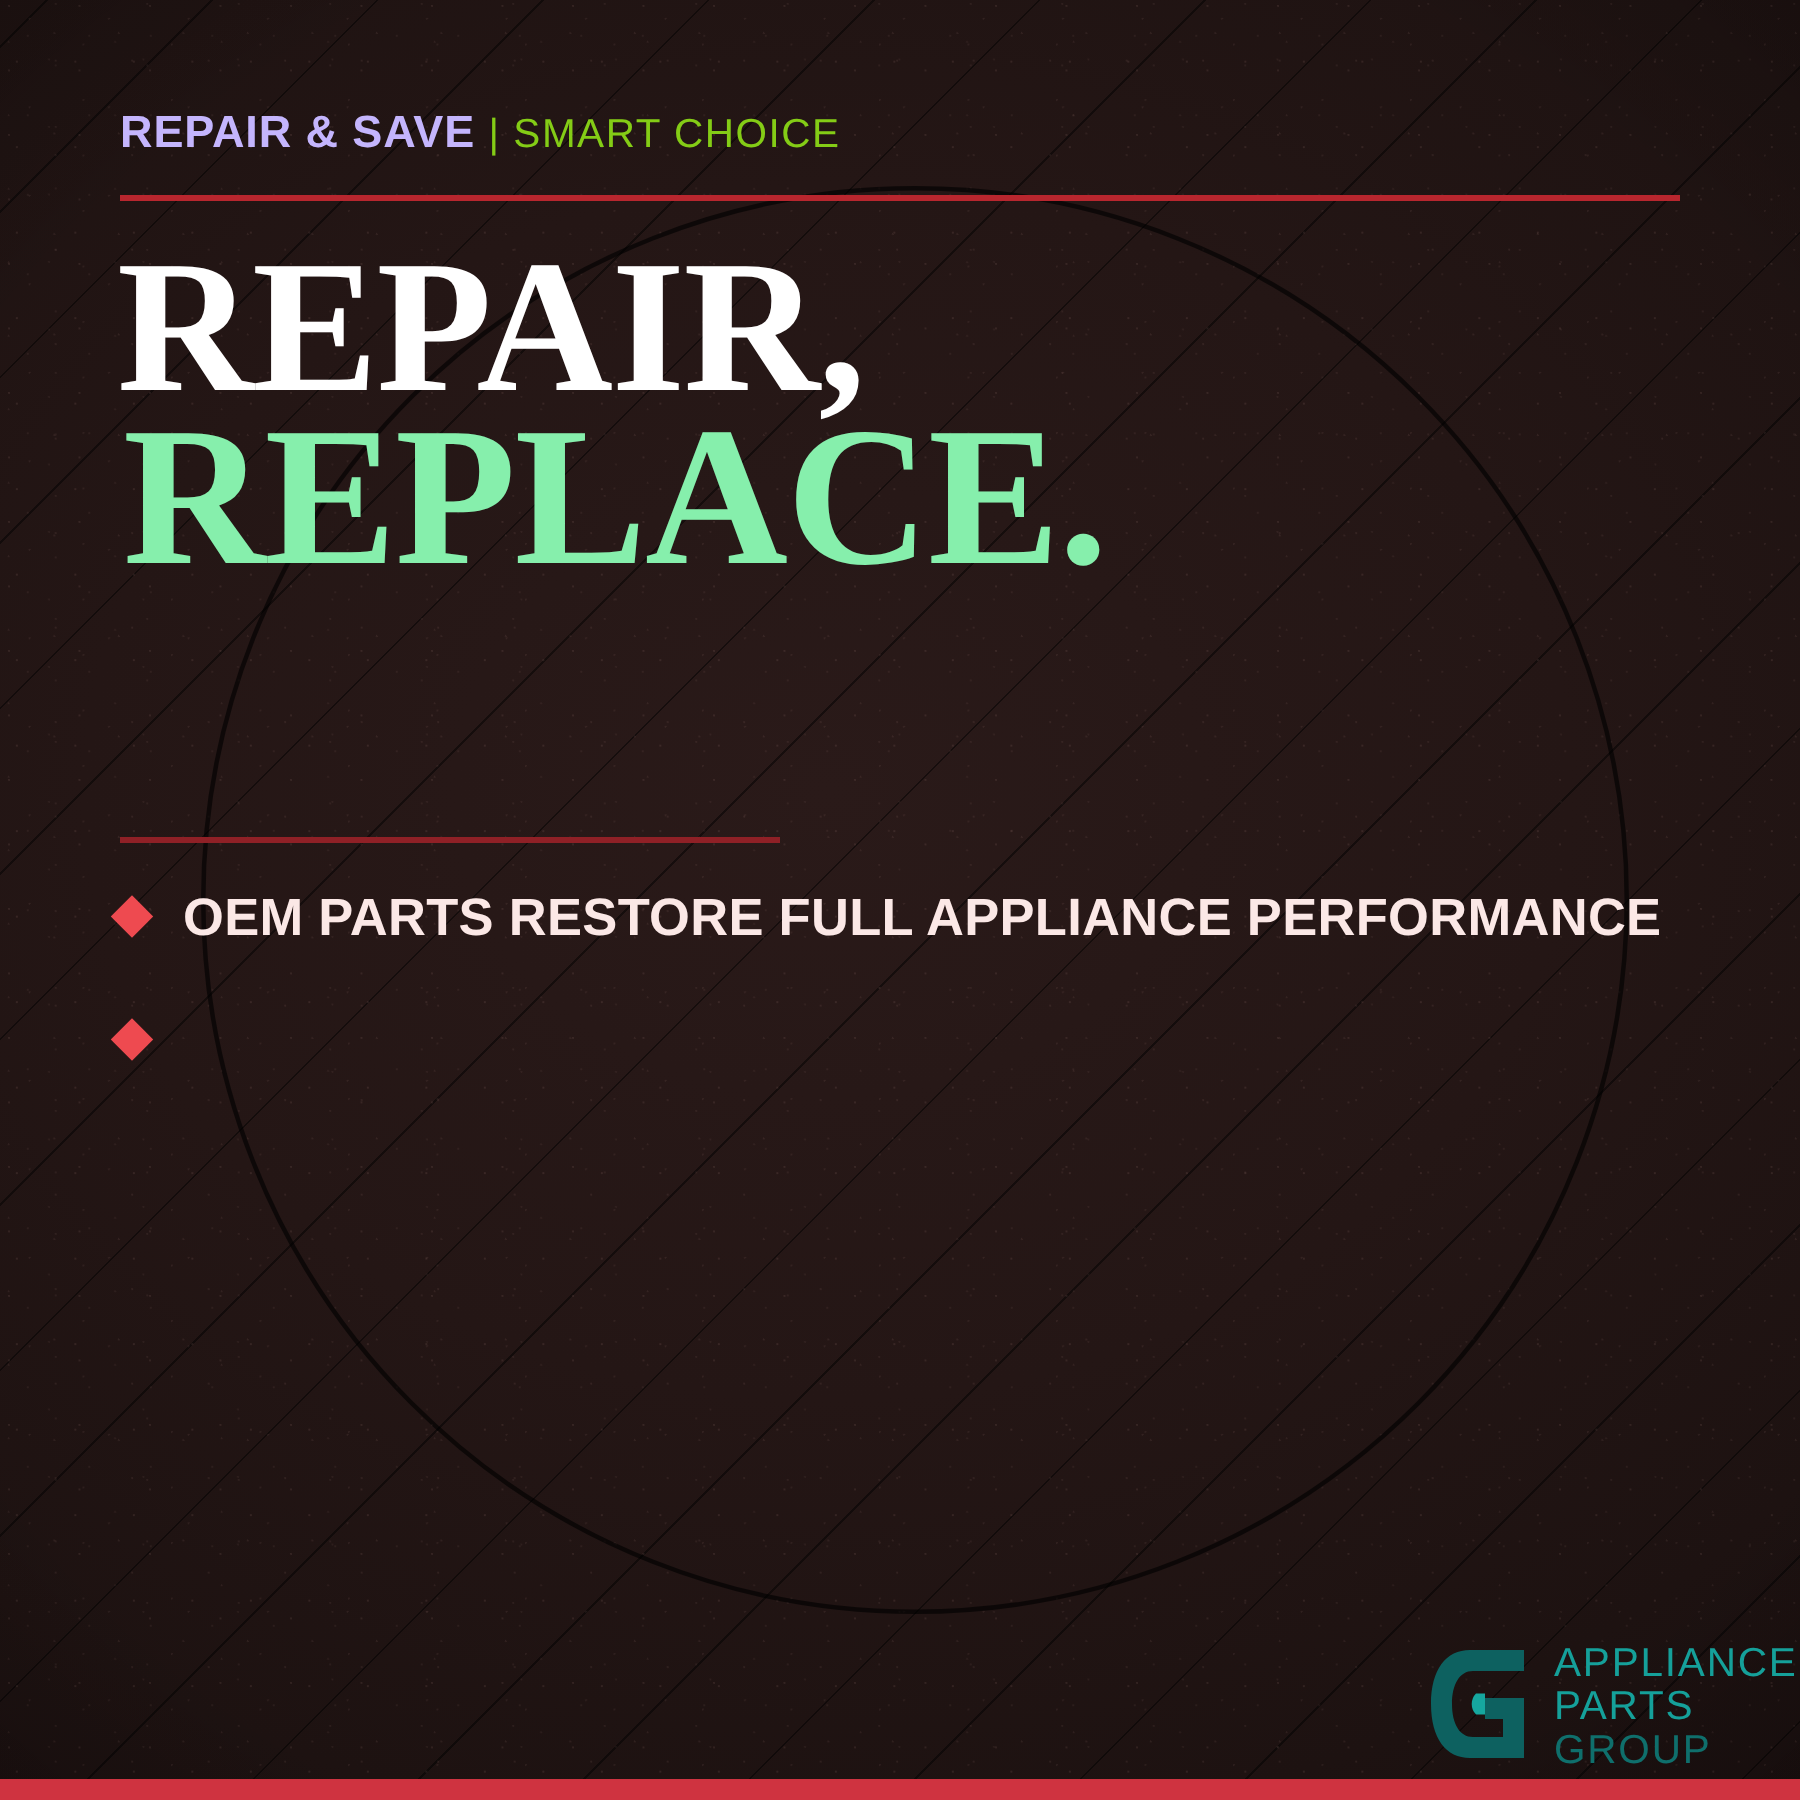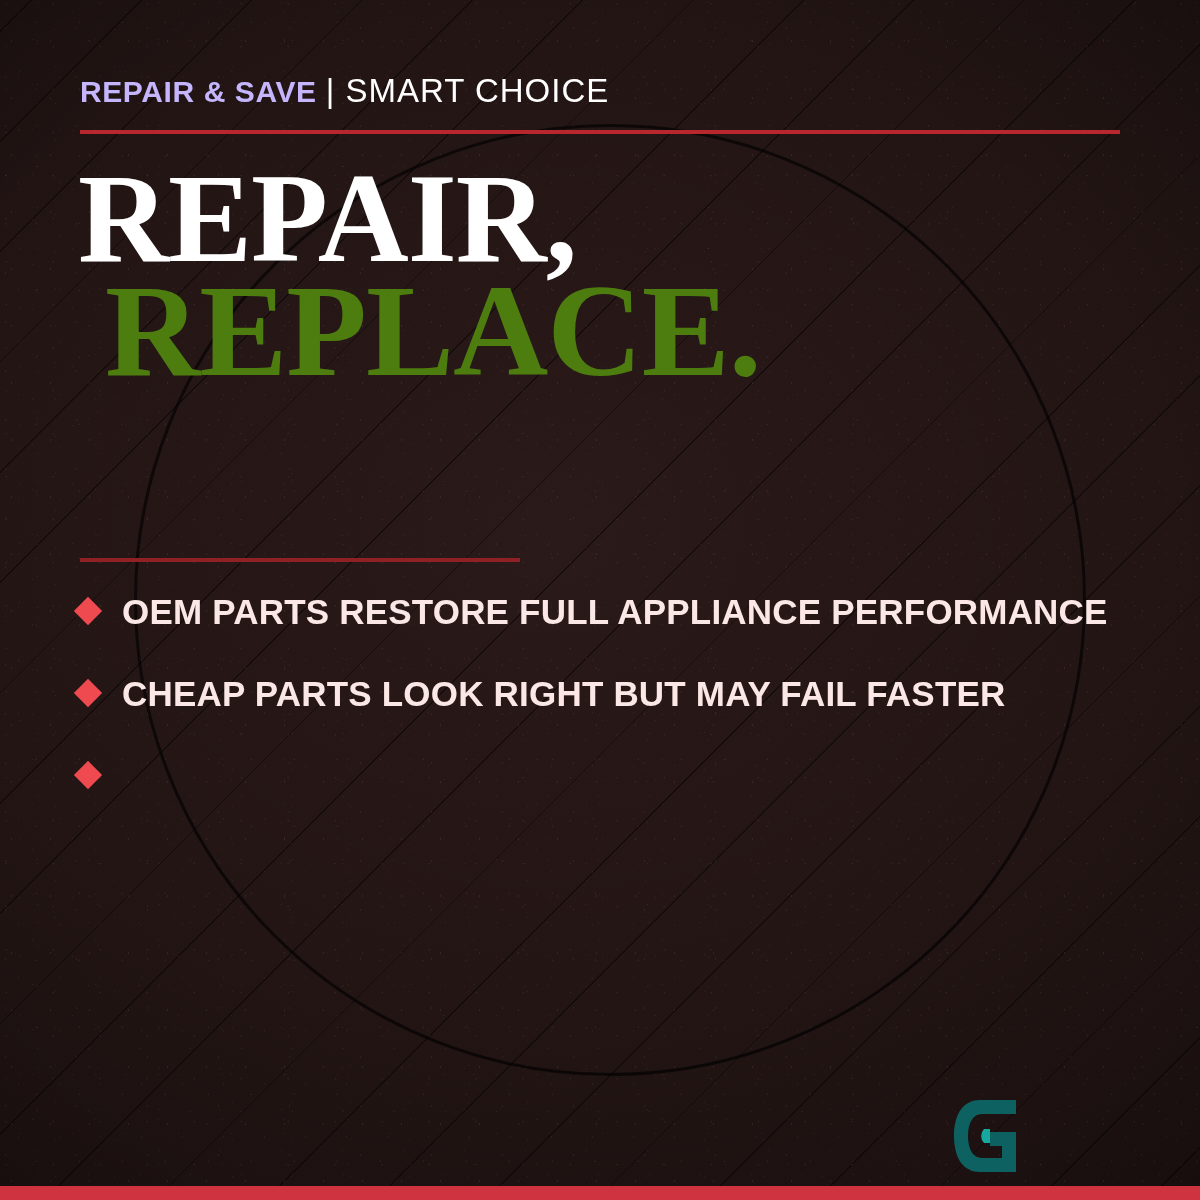--- a/index.html
+++ b/index.html
@@ -82,24 +82,24 @@
     white-space: nowrap;
     line-height: 1;
   }
   .eyebrow-strong {
     font-size: 30px;
     font-weight: bold;
     letter-spacing: .6px;
     color: #c4b5fd;
   }
   .eyebrow-light {
-    font-size: 33px;
+    font-size: 27px;
     font-weight: normal;
     letter-spacing: 1px;
-    color: #ffffff;
+    color: #84cc16;
     margin-left: 9px;
     margin-top: 36px;
   }
 
   .rule-top {
     position: absolute;
     left: 80px;
     top: 130px;
     width: 1040px;
     height: 4px;
@@ -111,23 +111,23 @@
     left: 78px;
     top: 163px;
     font-family: Liberation Serif, serif;
     font-weight: bold;
     font-size: 126px;
     line-height: 112px;
     letter-spacing: -1px;
     color: #ffffff;
   }
   .headline .l3 {
-    color: #4d7c0f;
+    color: #86efac;
     display: block;
-    margin-left: 27px;
+    margin-left: 4px;
     font-size: 132px;
   }
   .headline .l1, .headline .l2 { display: block; }
 
   .rule-mid {
     position: absolute;
     left: 80px;
     top: 558px;
     width: 440px;
     height: 4px;
@@ -221,37 +221,38 @@
 
     <div class="rule-mid"></div>
 
     <div class="bullets">
 
       <div class="bullet">
         <span class="bullet-mark"></span>
         <span class="bullet-text">OEM PARTS RESTORE FULL APPLIANCE PERFORMANCE</span>
       </div>
 
-      <div class="bullet">
-        <span class="bullet-mark"></span>
-        <span class="bullet-text">CHEAP PARTS LOOK RIGHT BUT MAY FAIL FASTER</span>
-      </div>
 
 
       <div class="bullet">
         <span class="bullet-mark"></span>
       </div>
 
     </div>
 
     <div class="logo">
       <span class="logo-mark">
         <svg width="78" height="88" viewBox="0 0 78 88" aria-hidden="true">
           <path d="M70 8 H34 C18 8 8 21 8 44 C8 67 18 80 34 80 H70 V40 H44 V54 H56 V66 H36 C27 66 22 57 22 44 C22 31 27 22 36 22 H70 Z" fill="#0d6160"></path>
           <path d="M38 37 A10 10 0 0 0 38 51 L44 51 L44 37 Z" fill="#16a79f"></path>
         </svg>
       </span>
+      <span class="logo-words">
+        <span class="logo-word">APPLIANCE</span>
+        <span class="logo-word">PARTS</span>
+        <span class="logo-word dim">GROUP</span>
+      </span>
     </div>
 
     <div class="bottom-bar"></div>
 
   </div>
 </div>
 
 </body></html>

